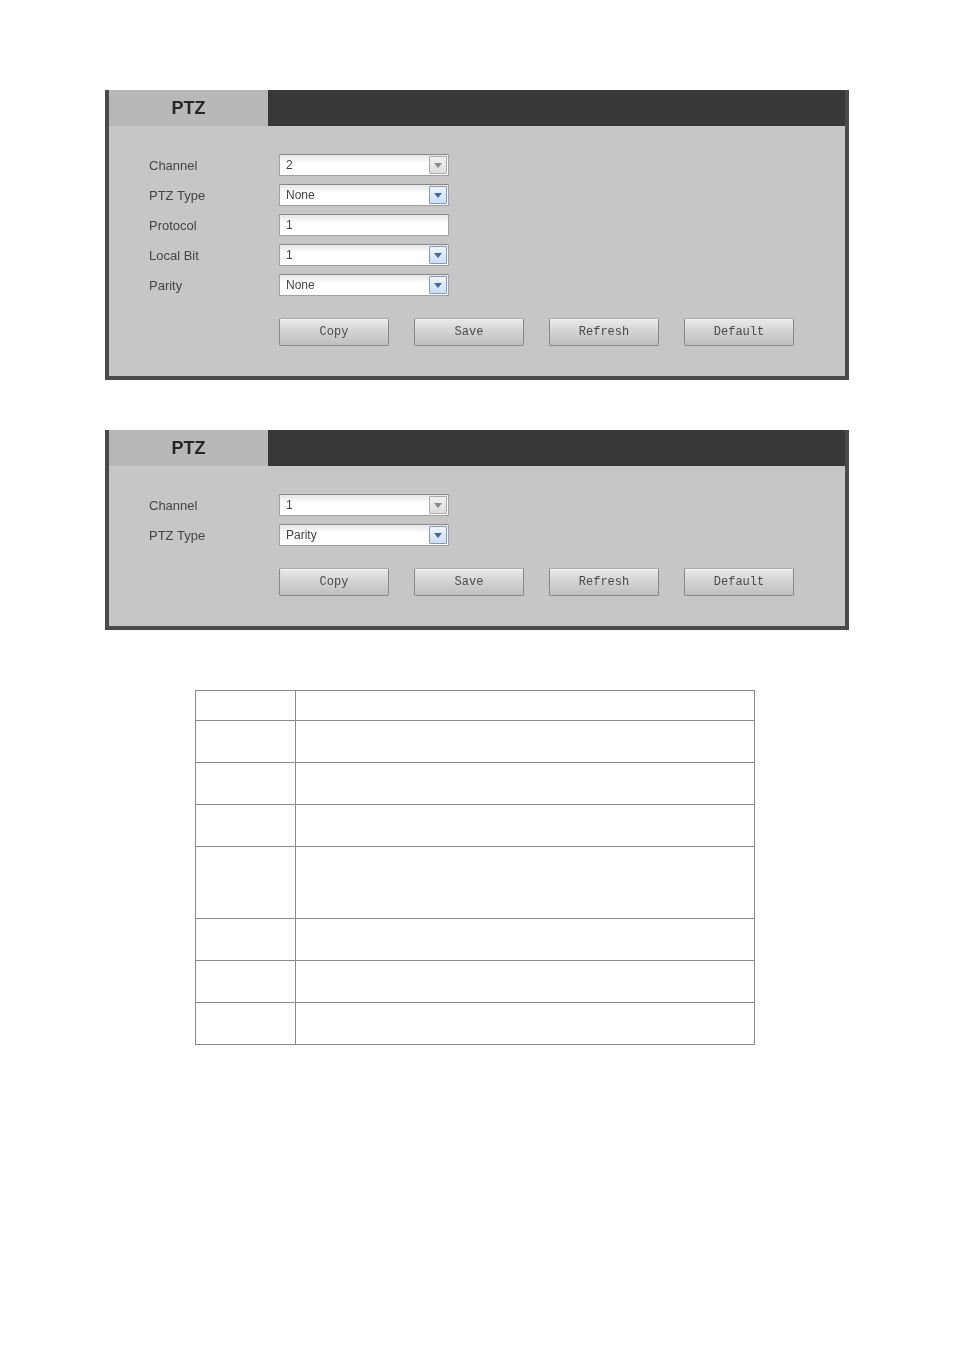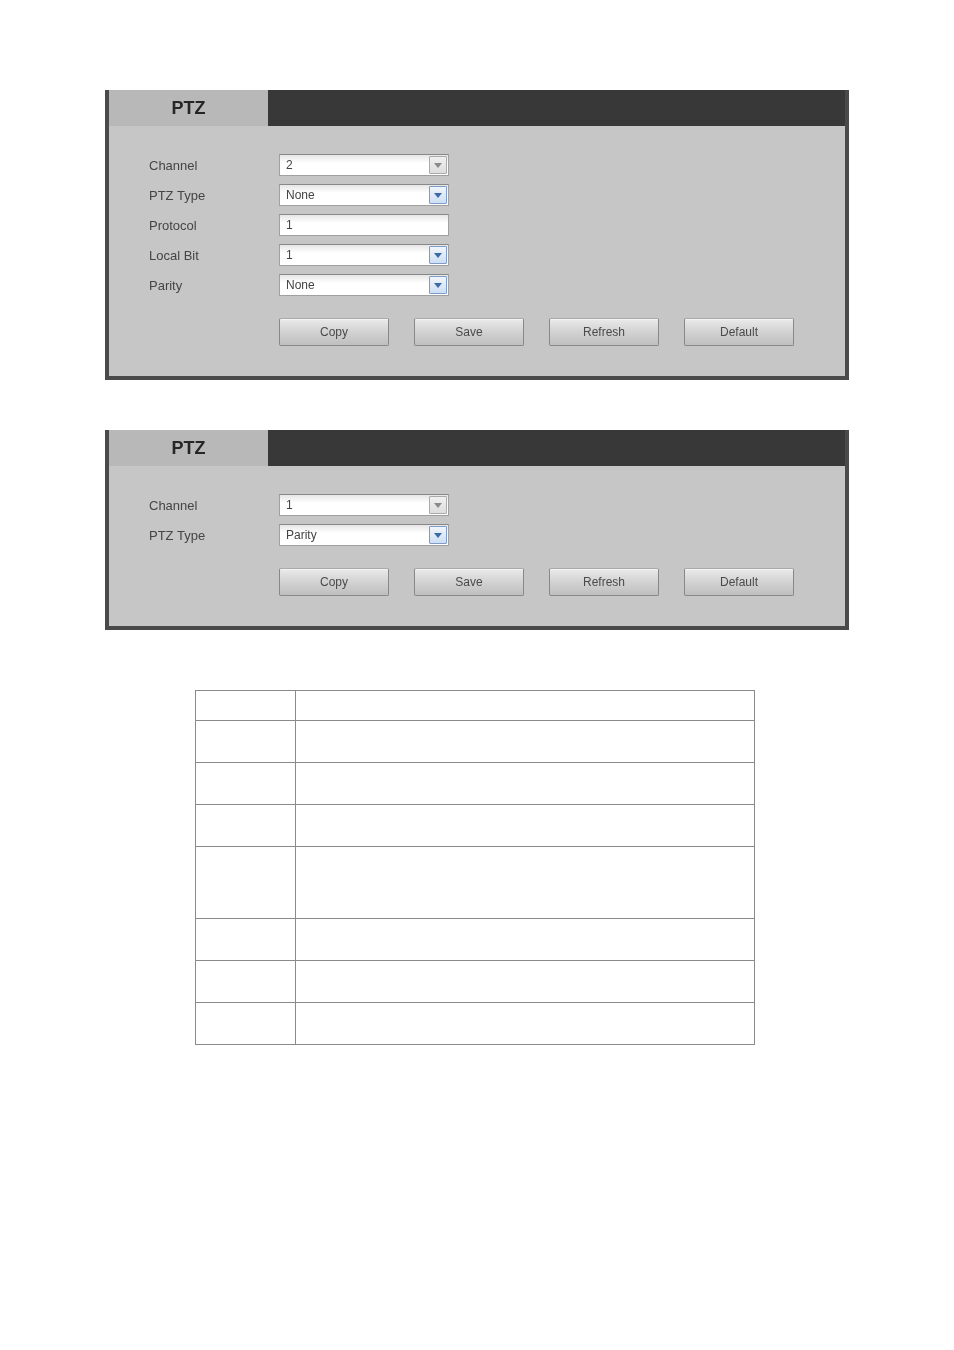--- a/index.html
+++ b/index.html
@@ -92,20 +92,21 @@
       height: 28px;
       background: linear-gradient(to bottom, #eaeaea 0%, #d2d2d2 50%, #bfbfbf 100%);
       border: 1px solid #888;
       border-top-color: #aaa;
       color: #4a4a4a;
       font-size: 12px;
       text-align: center;
       line-height: 26px;
       border-radius: 2px;
       box-shadow: inset 0 1px 0 rgba(255,255,255,0.5);
+      font-family: Liberation Mono, monospace;
     }
     
     .param-table {
       border-collapse: collapse;
       margin: 20px 170px 0 195px;
       width: 560px;
     }
     .param-table td {
       border: 1px solid #8a8a8a;
       height: 42px;

